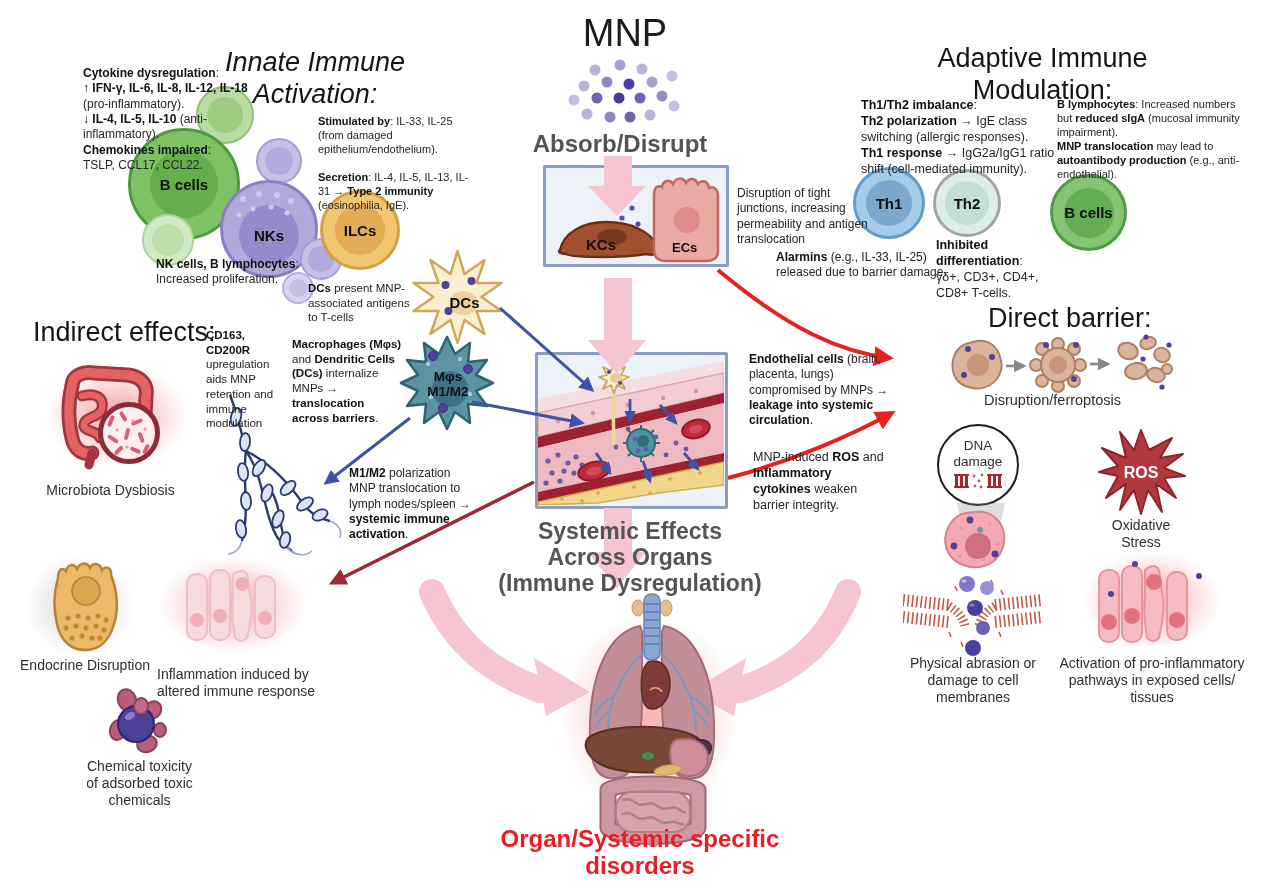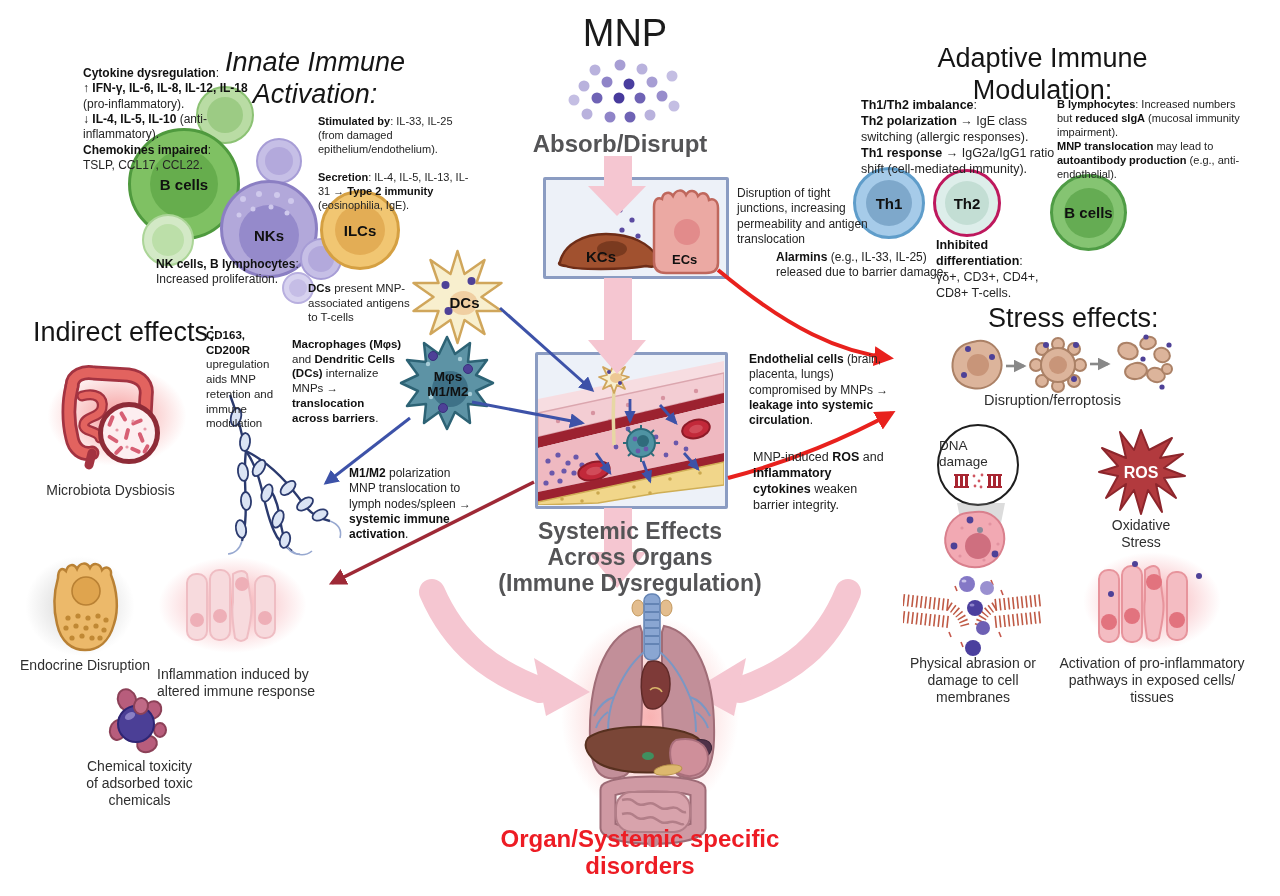--- a/index.html
+++ b/index.html
@@ -242,21 +242,21 @@
         <ellipse cx="13" cy="44" rx="8" ry="10" transform="rotate(15 13 44)"></ellipse>
         <ellipse cx="42" cy="58" rx="10" ry="8" transform="rotate(-15 42 58)"></ellipse>
         <ellipse cx="55" cy="44" rx="6" ry="7"></ellipse>
       </g>
       <circle cx="31" cy="38" r="18" fill="#4b3f96" stroke="#2e2574" stroke-width="2"></circle>
       <ellipse cx="25" cy="30" rx="5.5" ry="3.5" fill="#8a7fc4" transform="rotate(-28 25 30)"></ellipse>
       <ellipse cx="36" cy="20" rx="7" ry="8" fill="#c06a86" stroke="#8c4158" stroke-width="2" transform="rotate(10 36 20)"></ellipse>
     </svg>
   </div>
 
-  <div class="box" style="left:543px;top:177px;width:186px;height:102px;">
+  <div class="box" style="left:543px;top:165px;width:186px;height:102px;">
     <svg class="abs" style="left:6px;top:42px;" width="114" height="52" viewBox="0 0 114 52">
       <path d="M8,40 C12,22 32,12 54,12 C80,12 98,22 106,36 C110,44 102,46 94,44 C72,48 22,48 14,44 C7,43 6,42 8,40 Z" fill="#a1512f" stroke="#6e2d17" stroke-width="2.5"></path>
       <ellipse cx="60" cy="27" rx="15" ry="8" fill="#7a3a1f"></ellipse>
       <text x="34" y="40" font-size="15" font-weight="bold" fill="#101010">KCs</text>
     </svg>
     <svg class="abs" style="left:104px;top:7px;" width="74" height="88" viewBox="0 0 74 88">
       <path d="M4,20 C4,12 8,10 12,12 C13,5 20,4 23,9 C26,2 33,2 36,8 C39,2 46,3 48,9 C52,4 58,6 59,13 C64,11 68,14 68,21 L68,76 C68,83 63,86 56,86 L16,86 C8,86 4,82 4,75 Z" fill="#eba9a3" stroke="#bf675c" stroke-width="2.5"></path>
       <circle cx="37" cy="45" r="13" fill="#e28b8b"></circle>
       <text x="22" y="77" font-size="13" font-weight="bold" fill="#101010">ECs</text>
     </svg>
@@ -352,21 +352,21 @@
           <line x1="146" y1="98" x2="160" y2="114"></line>
       </g>
     </svg>
   </div>
 
   <div class="circle" style="left:853px;top:167px;width:72px;height:72px;background:#a6cbe9;border:3px solid #5f9dca;">
     <div class="inner" style="width:46px;height:46px;background:#7ea8cb;">
         <span class="celllabel">Th1</span>
       </div>
   </div>
-  <div class="circle" style="left:933px;top:169px;width:68px;height:68px;background:#ddeeea;border:3px solid #be185d;">
+  <div class="circle" style="left:933px;top:169px;width:68px;height:68px;background:#ddeeea;border:3px solid #a3a3a3;">
     <div class="inner" style="width:44px;height:44px;background:#c3ded4;">
         <span class="celllabel">Th2</span>
       </div>
   </div>
   <div class="circle" style="left:1050px;top:174px;width:77px;height:77px;background:#85c472;border:3px solid #4f9c45;">
     <div class="inner" style="width:50px;height:50px;background:#65ac53;">
         <span class="celllabel">B cells</span>
       </div>
   </div>
 
@@ -408,21 +408,21 @@
         <ellipse cx="44" cy="42" rx="9" ry="7" transform="rotate(15 44 42)"></ellipse>
         <ellipse cx="55" cy="36" rx="5" ry="5"></ellipse>
       </g>
       <circle cx="34" cy="4" r="2.6" fill="#4e4197"></circle>
         <circle cx="57" cy="12" r="2.6" fill="#4e4197"></circle>
         <circle cx="31" cy="26" r="2.6" fill="#4e4197"></circle>
         <circle cx="50" cy="54" r="2.6" fill="#4e4197"></circle>
     </svg>
   </div>
 
-  <div class="abs" style="left:937px;top:424px;width:82px;height:82px;border-radius:50%;background:#fff;border:2.5px solid #1e1e1e;box-sizing:border-box;">
+  <div class="abs" style="left:937px;top:424px;width:82px;height:82px;border-radius:50%;background:#fff;border:2.5px solid #1e1e1e;box-sizing:border-box;text-align:center;">
     <div style="font-size:13.5px;color:#2e2e2e;line-height:1.15;margin-top:12px;">DNA<br>damage</div>
     <svg width="50" height="16" viewBox="0 0 50 16" style="margin:4px auto 0;">
       <g fill="#a82531">
         <rect x="2" y="2" width="3" height="12"></rect>
           <rect x="7" y="2" width="3" height="12"></rect>
           <rect x="12" y="2" width="3" height="12"></rect>
         <rect x="35" y="2" width="3" height="12"></rect>
           <rect x="40" y="2" width="3" height="12"></rect>
           <rect x="45" y="2" width="3" height="12"></rect>
       </g>
@@ -614,21 +614,21 @@
       </g>
       <rect x="96" y="246" width="10" height="9" rx="4" fill="#c08a94"></rect>
     </svg>
   </div>
 
   <div class="abs" style="left:555px;top:12px;width:140px;text-align:center;font-size:38px;font-weight:500;color:#1b1b1b;">MNP</div>
 
   <div class="heading" style="left:215px;top:46px;width:200px;text-align:center;font-style:italic;">Innate Immune<br>Activation:</div>
   <div class="heading" style="left:930px;top:42px;width:225px;text-align:center;">Adaptive Immune<br>Modulation:</div>
   <div class="heading" style="left:33px;top:316px;">Indirect effects:</div>
-  <div class="heading" style="left:988px;top:302px;">Stress effects:</div>
+  <div class="heading" style="left:988px;top:302px;">Direct barrier:</div>
 
   <div class="biglabel" style="left:510px;top:131px;width:220px;">Absorb/Disrupt</div>
   <div class="biglabel" style="left:495px;top:519px;width:270px;font-size:23px;">Systemic Effects<br>Across Organs<br>(Immune Dysregulation)</div>
   <div class="biglabel" style="left:495px;top:826px;width:290px;color:#ed1c24;">Organ/Systemic specific<br>disorders</div>
 
   <div class="note" style="left:83px;top:66px;width:170px;"><b>Cytokine dysregulation</b>:<br><b>↑ IFN-γ, IL-6, IL-8, IL-12, IL-18</b> (pro-inflammatory).<br><b>↓ IL-4, IL-5, IL-10</b> (anti-inflammatory).<br><b>Chemokines impaired</b>:<br>TSLP, CCL17, CCL22.</div>
   <div class="note" style="left:156px;top:257px;width:200px;"><b>NK cells, B lymphocytes</b>:<br>Increased proliferation.</div>
   <div class="note" style="left:318px;top:114px;width:158px;font-size:11px;"><b>Stimulated by</b>: IL-33, IL-25 (from damaged epithelium/endothelium).<br><br><b>Secretion</b>: IL-4, IL-5, IL-13, IL-31 → <b>Type 2 immunity</b> (eosinophilia, IgE).</div>
   <div class="note" style="left:308px;top:281px;width:106px;font-size:11.5px;"><b>DCs</b> present MNP-associated antigens to T-cells</div>
 

